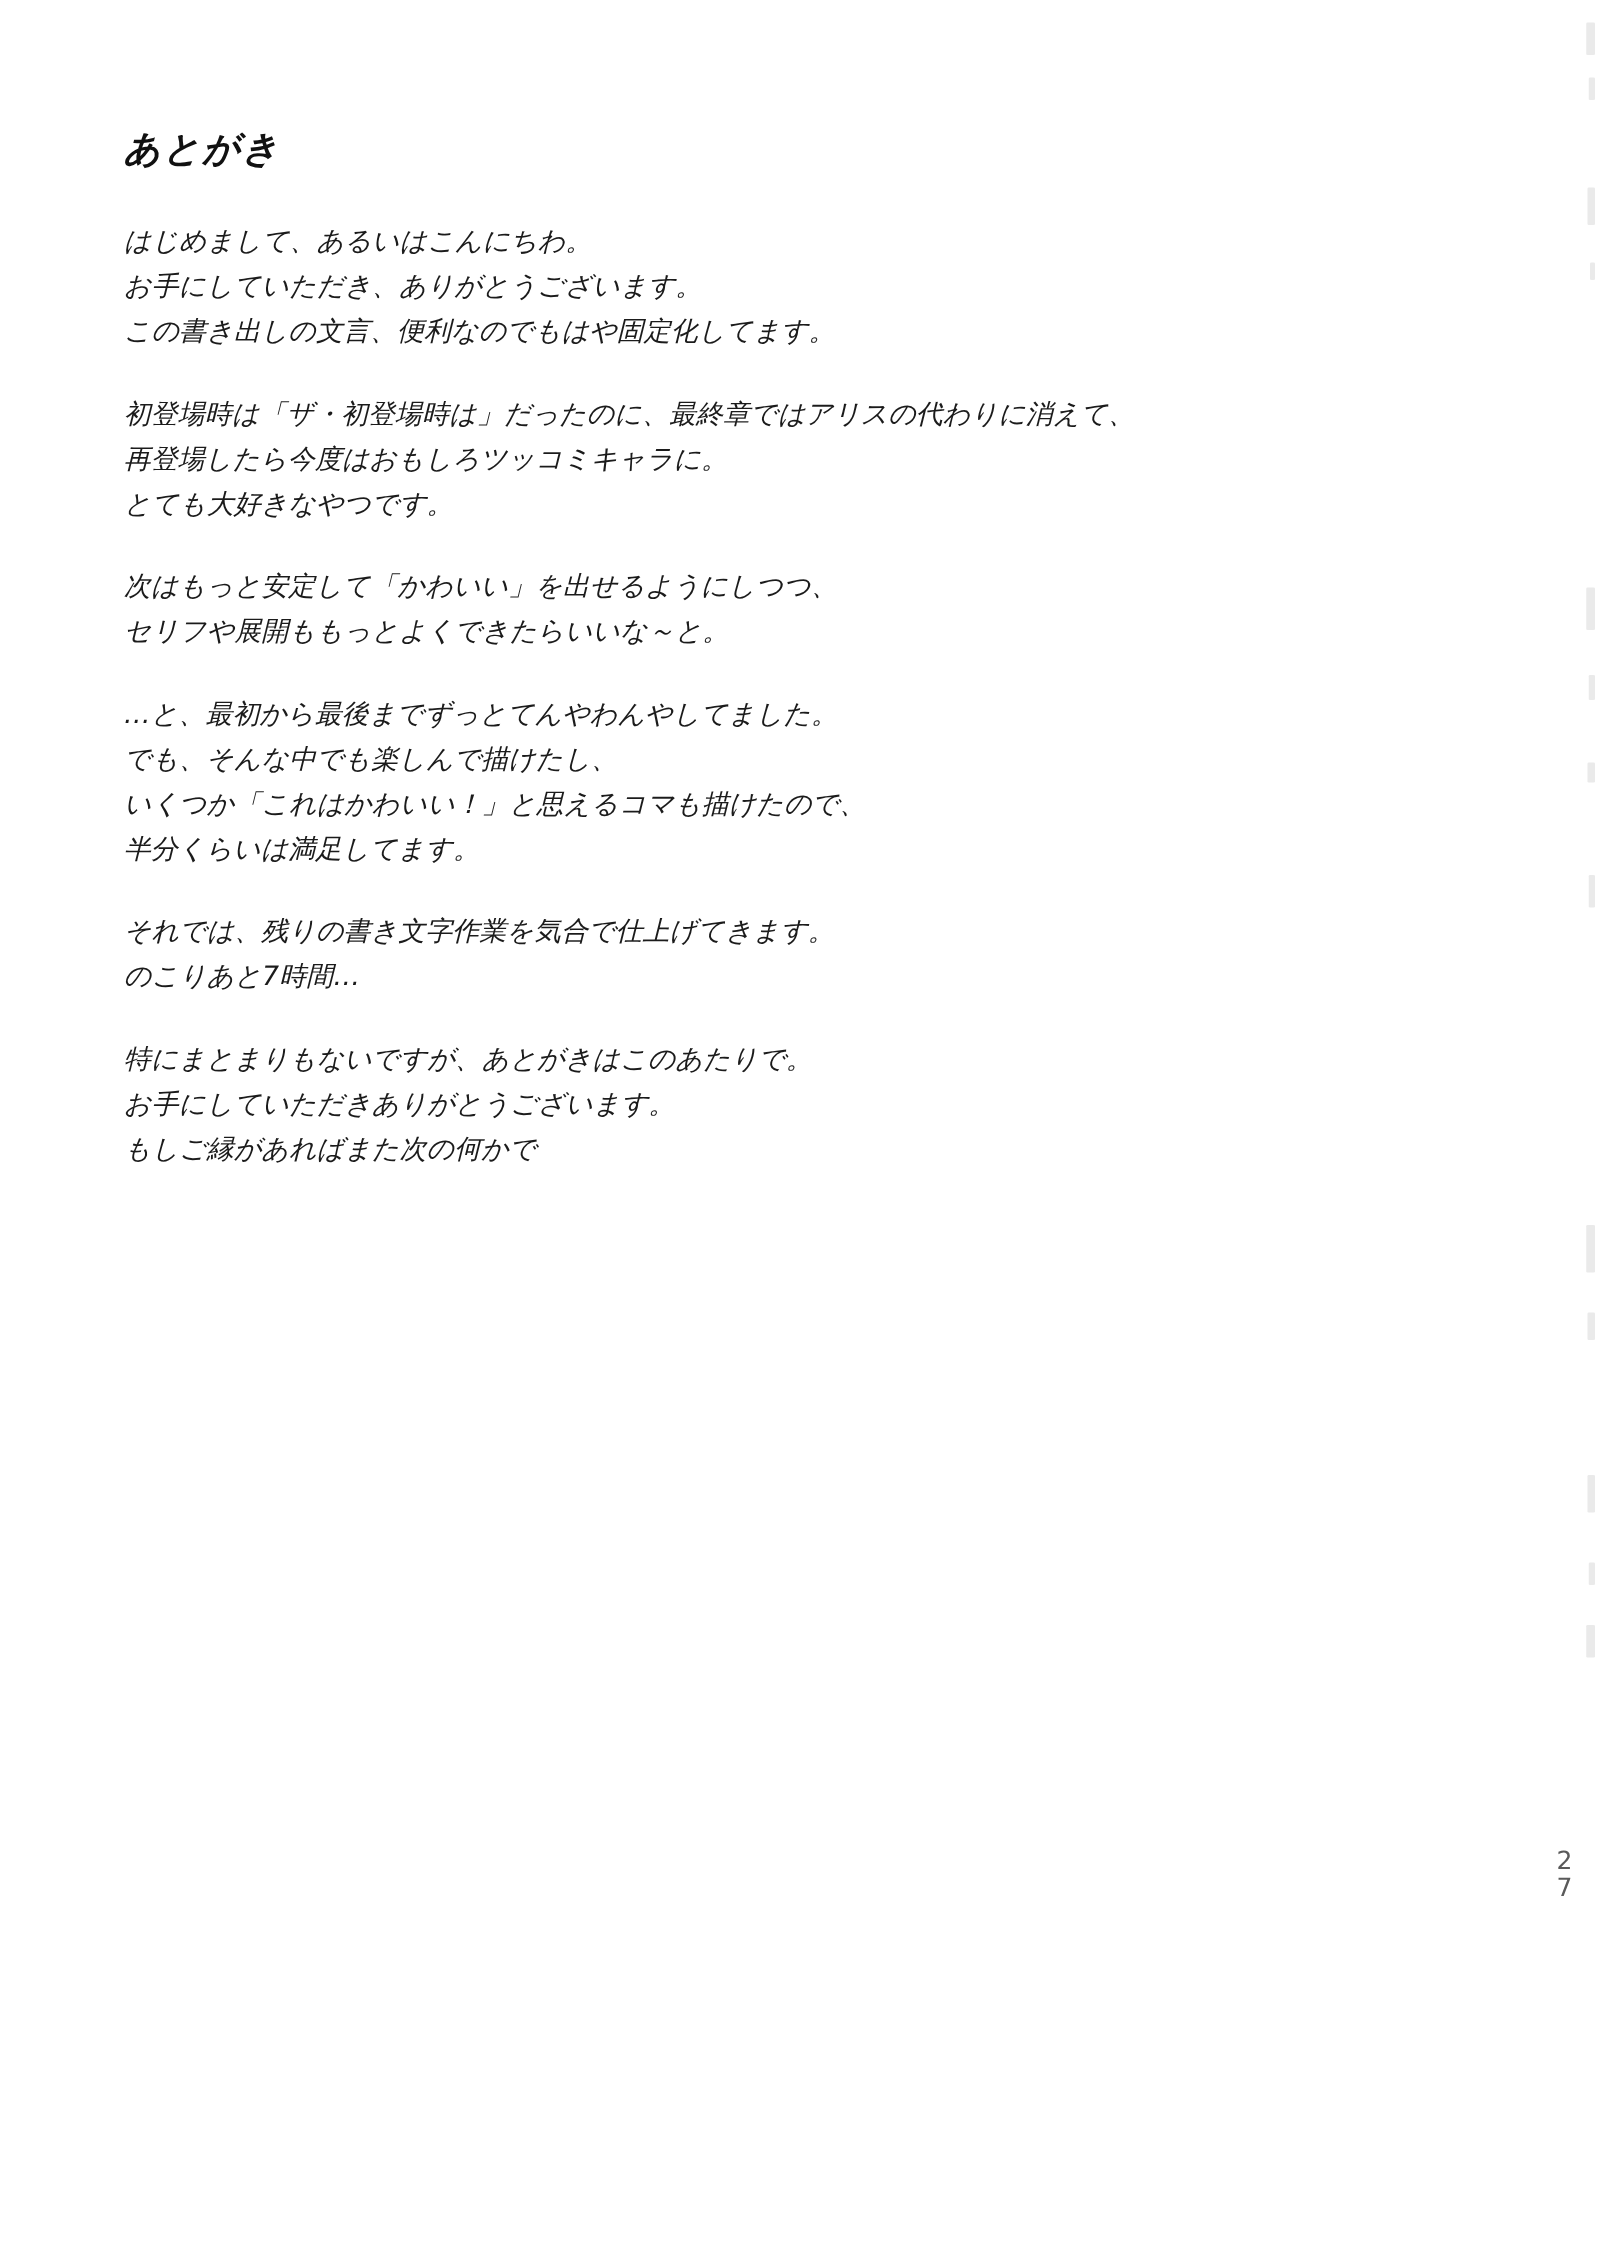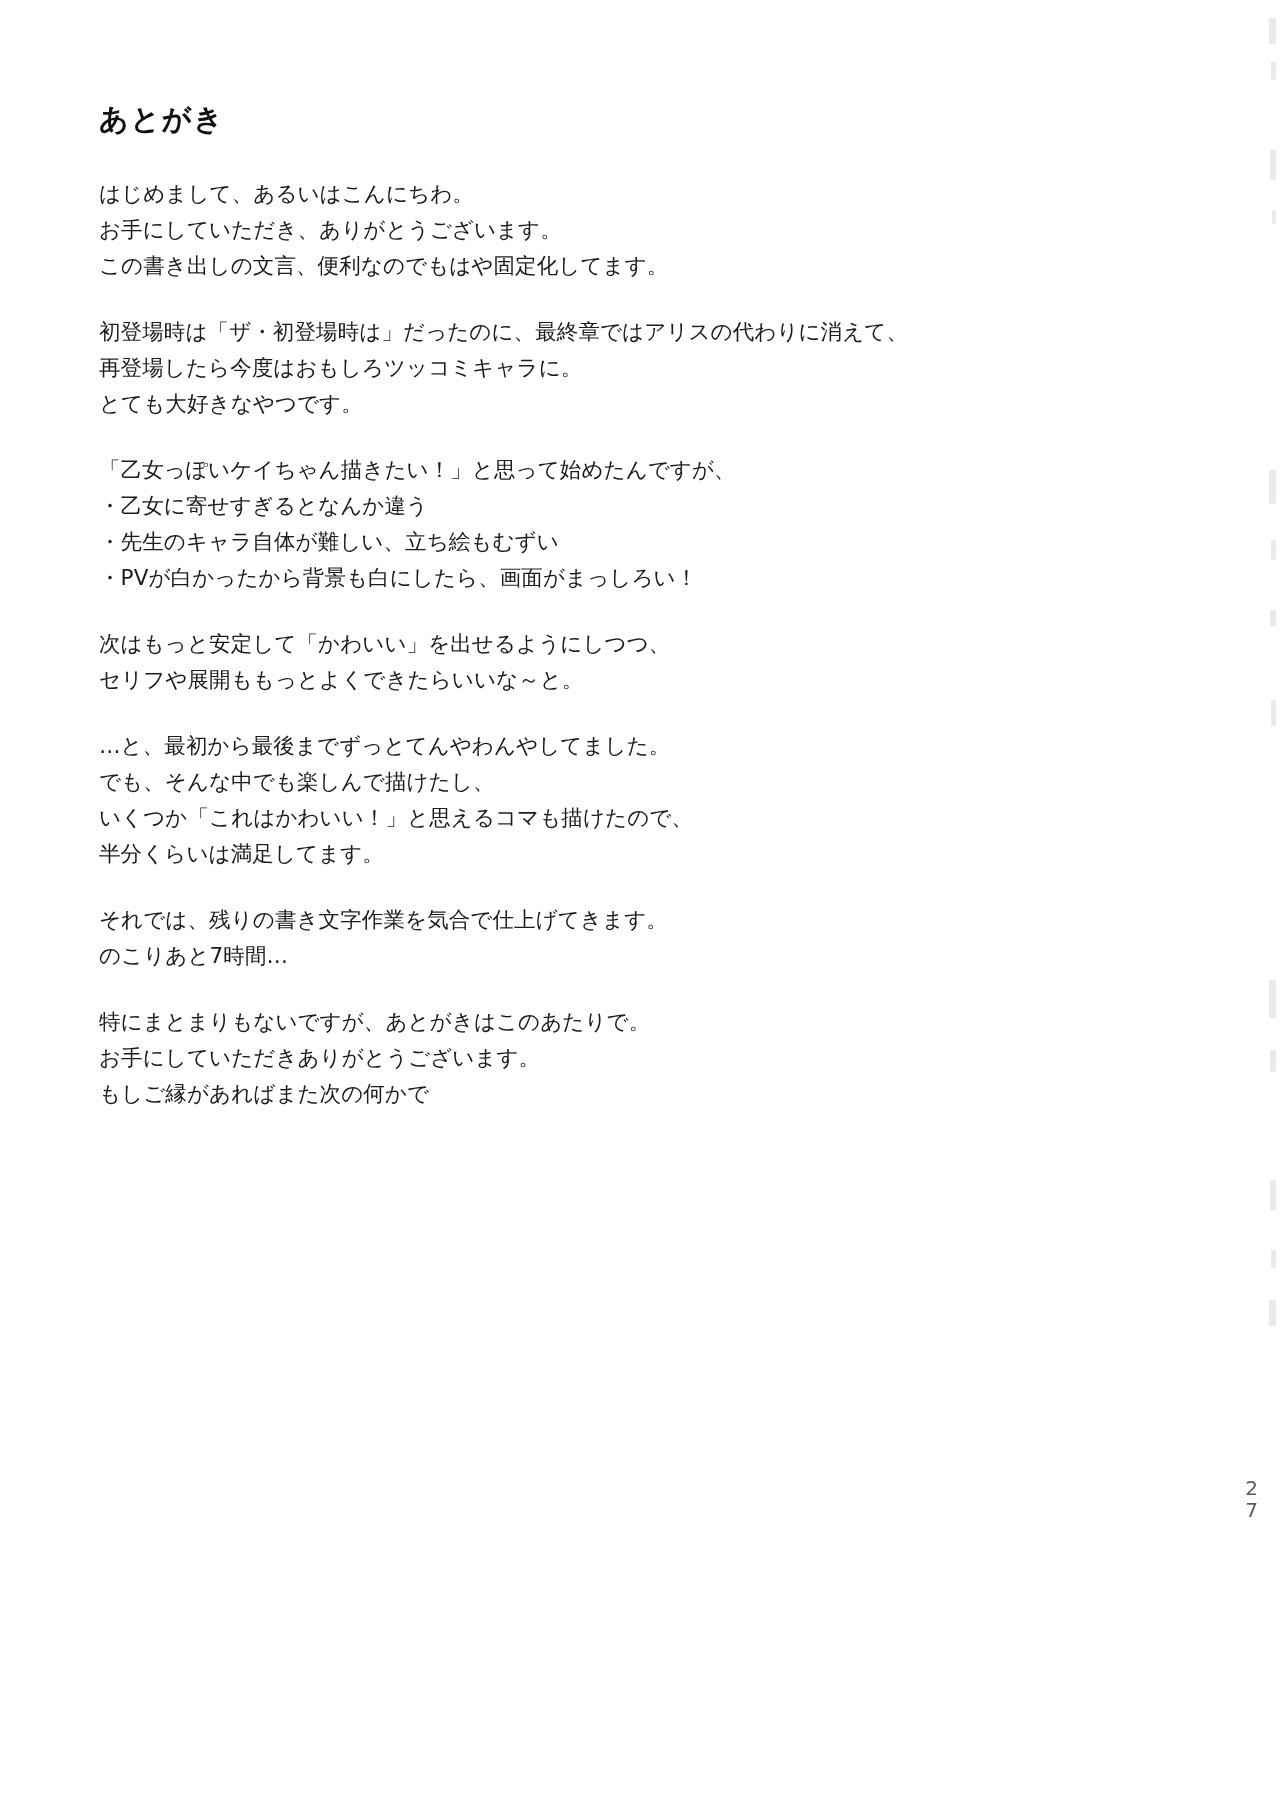--- a/index.html
+++ b/index.html
@@ -40,20 +40,21 @@
     background: #d8d8d8;
     opacity: .55;
     border-radius: 1px;
   }
 
   .content {
     position: absolute;
     left: 99px;
     top: 100px;
     right: 60px;
+    font-style: italic;
   }
 
   .heading {
     font-size: 29px;
     font-weight: bold;
     letter-spacing: .06em;
     margin: 0 0 36px 0;
     color: #111111;
     white-space: pre;
   }
@@ -108,24 +109,20 @@
 
     <h1 class="heading">あとがき</h1>
 
     <div class="body-text">
       <p class="para">はじめまして、あるいはこんにちわ。
 お手にしていただき、ありがとうございます。
 この書き出しの文言、便利なのでもはや固定化してます。</p>
       <p class="para">初登場時は「ザ・初登場時は」だったのに、最終章ではアリスの代わりに消えて、
 再登場したら今度はおもしろツッコミキャラに。
 とても大好きなやつです。</p>
-      <p class="para">「乙女っぽいケイちゃん描きたい！」と思って始めたんですが、
-・乙女に寄せすぎるとなんか違う
-・先生のキャラ自体が難しい、立ち絵もむずい
-・PVが白かったから背景も白にしたら、画面がまっしろい！</p>
       <p class="para">次はもっと安定して「かわいい」を出せるようにしつつ、
 セリフや展開ももっとよくできたらいいな～と。</p>
       <p class="para">…と、最初から最後までずっとてんやわんやしてました。
 でも、そんな中でも楽しんで描けたし、
 いくつか「これはかわいい！」と思えるコマも描けたので、
 半分くらいは満足してます。</p>
       <p class="para">それでは、残りの書き文字作業を気合で仕上げてきます。
 のこりあと7時間…</p>
       <p class="para">特にまとまりもないですが、あとがきはこのあたりで。
 お手にしていただきありがとうございます。

